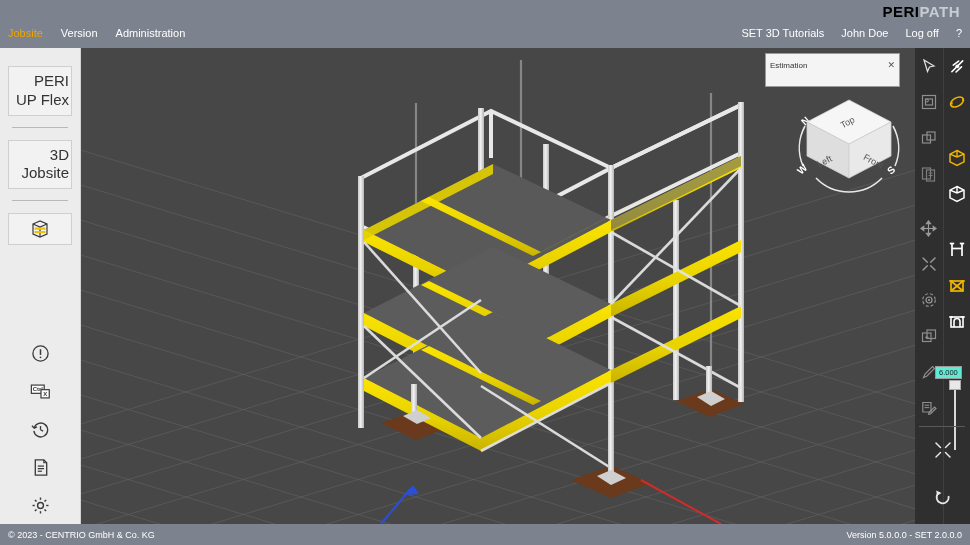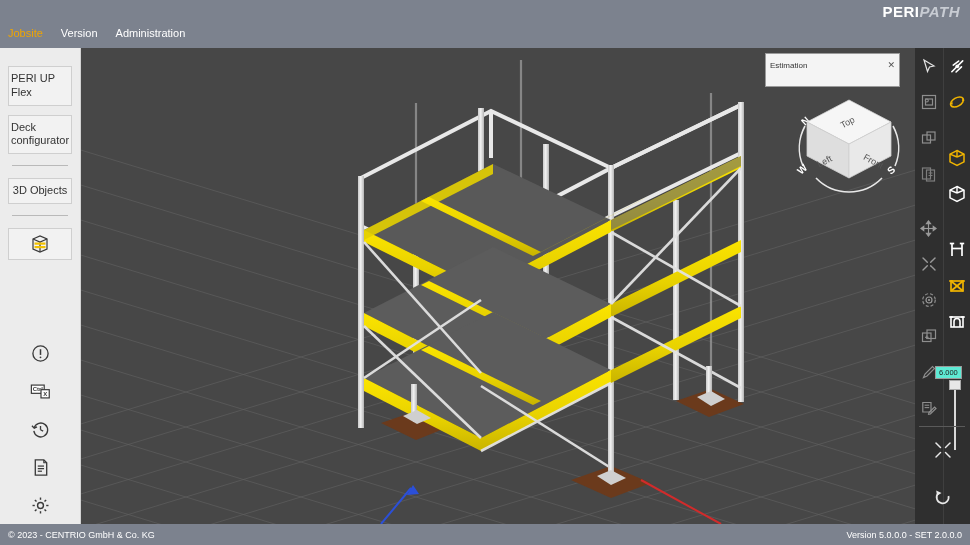--- a/index.html
+++ b/index.html
@@ -19,22 +19,22 @@
   .topbar {
     position: absolute; left: 0; top: 0;
     width: 970px; height: 48px;
     background: #7c828e;
   }
   .brand {
     position: absolute; right: 10px; top: 3px;
     font-size: 15px; letter-spacing: 0.5px;
     font-weight: bold;
   }
-  .brand .peri { color: #ffffff; }
-  .brand .path { color: #c8ccd3; font-style: italic; }
+  .brand .peri { color: #000000; }
+  .brand .path { color: #c8ccd3; }
 
   .menu-left {
     position: absolute; left: 8px; top: 27px;
     display: flex; gap: 18px;
   }
   .menu-right {
     position: absolute; right: 8px; top: 27px;
     display: flex; gap: 17px;
   }
   .menu-item {
@@ -49,23 +49,23 @@
     width: 81px; height: 476px;
     background: #ececec;
     border-right: 1px solid #d2d2d2;
   }
   .side-btn {
     margin: 0 8px 9px 8px;
     min-height: 26px;
     background: #f2f2f2;
     border: 1px solid #cfcfcf;
     color: #333;
-    font-size: 11px;
+    font-size: 15px;
     display: flex; align-items: center; justify-content: center;
-    text-align: left;
+    text-align: right;
     line-height: 1.25;
     padding: 5px 2px;
     cursor: pointer;
     user-select: none;
   }
   .side-btn.first { margin-top: 18px; }
   .side-divider {
     height: 1px; background: #b9b9b9;
     margin: 11px 12px 12px 12px;
   }
@@ -181,27 +181,32 @@
     <div class="brand">
       <span class="peri">PERI</span><span class="path">PATH</span>
     </div>
 
     <div class="menu-left">
       <span class="menu-item active">Jobsite</span>
       <span class="menu-item">Version</span>
       <span class="menu-item">Administration</span>
     </div>
 
+    <div class="menu-right">
+      <span class="menu-item">SET 3D Tutorials</span>
+      <span class="menu-item">John Doe</span>
+      <span class="menu-item">Log off</span>
+      <span class="menu-item">?</span>
+    </div>
   </div>
 
   <div class="sidebar">
     <div class="side-btn first">PERI UP Flex</div>
-    <div class="side-btn">Deck configurator</div>
     <div class="side-divider"></div>
-    <div class="side-btn">3D Objects</div>
+    <div class="side-btn">3D Jobsite</div>
     <div class="side-divider"></div>
     <div class="icon-btn">
       <svg width="20" height="20" viewBox="0 0 20 20">
         <path d="M3 5 L10 2 L17 5 L17 15 L10 18 L3 15 Z" fill="none" stroke="#3a3a3a" stroke-width="1.2"></path>
         <path d="M3 5 L10 8 L17 5 M10 8 L10 18" fill="none" stroke="#3a3a3a" stroke-width="1.2"></path>
         <rect x="4.5" y="8.5" width="11" height="2.2" fill="#f2c200"></rect>
         <rect x="4.5" y="12" width="11" height="2.2" fill="#f2c200"></rect>
       </svg>
     </div>
 

